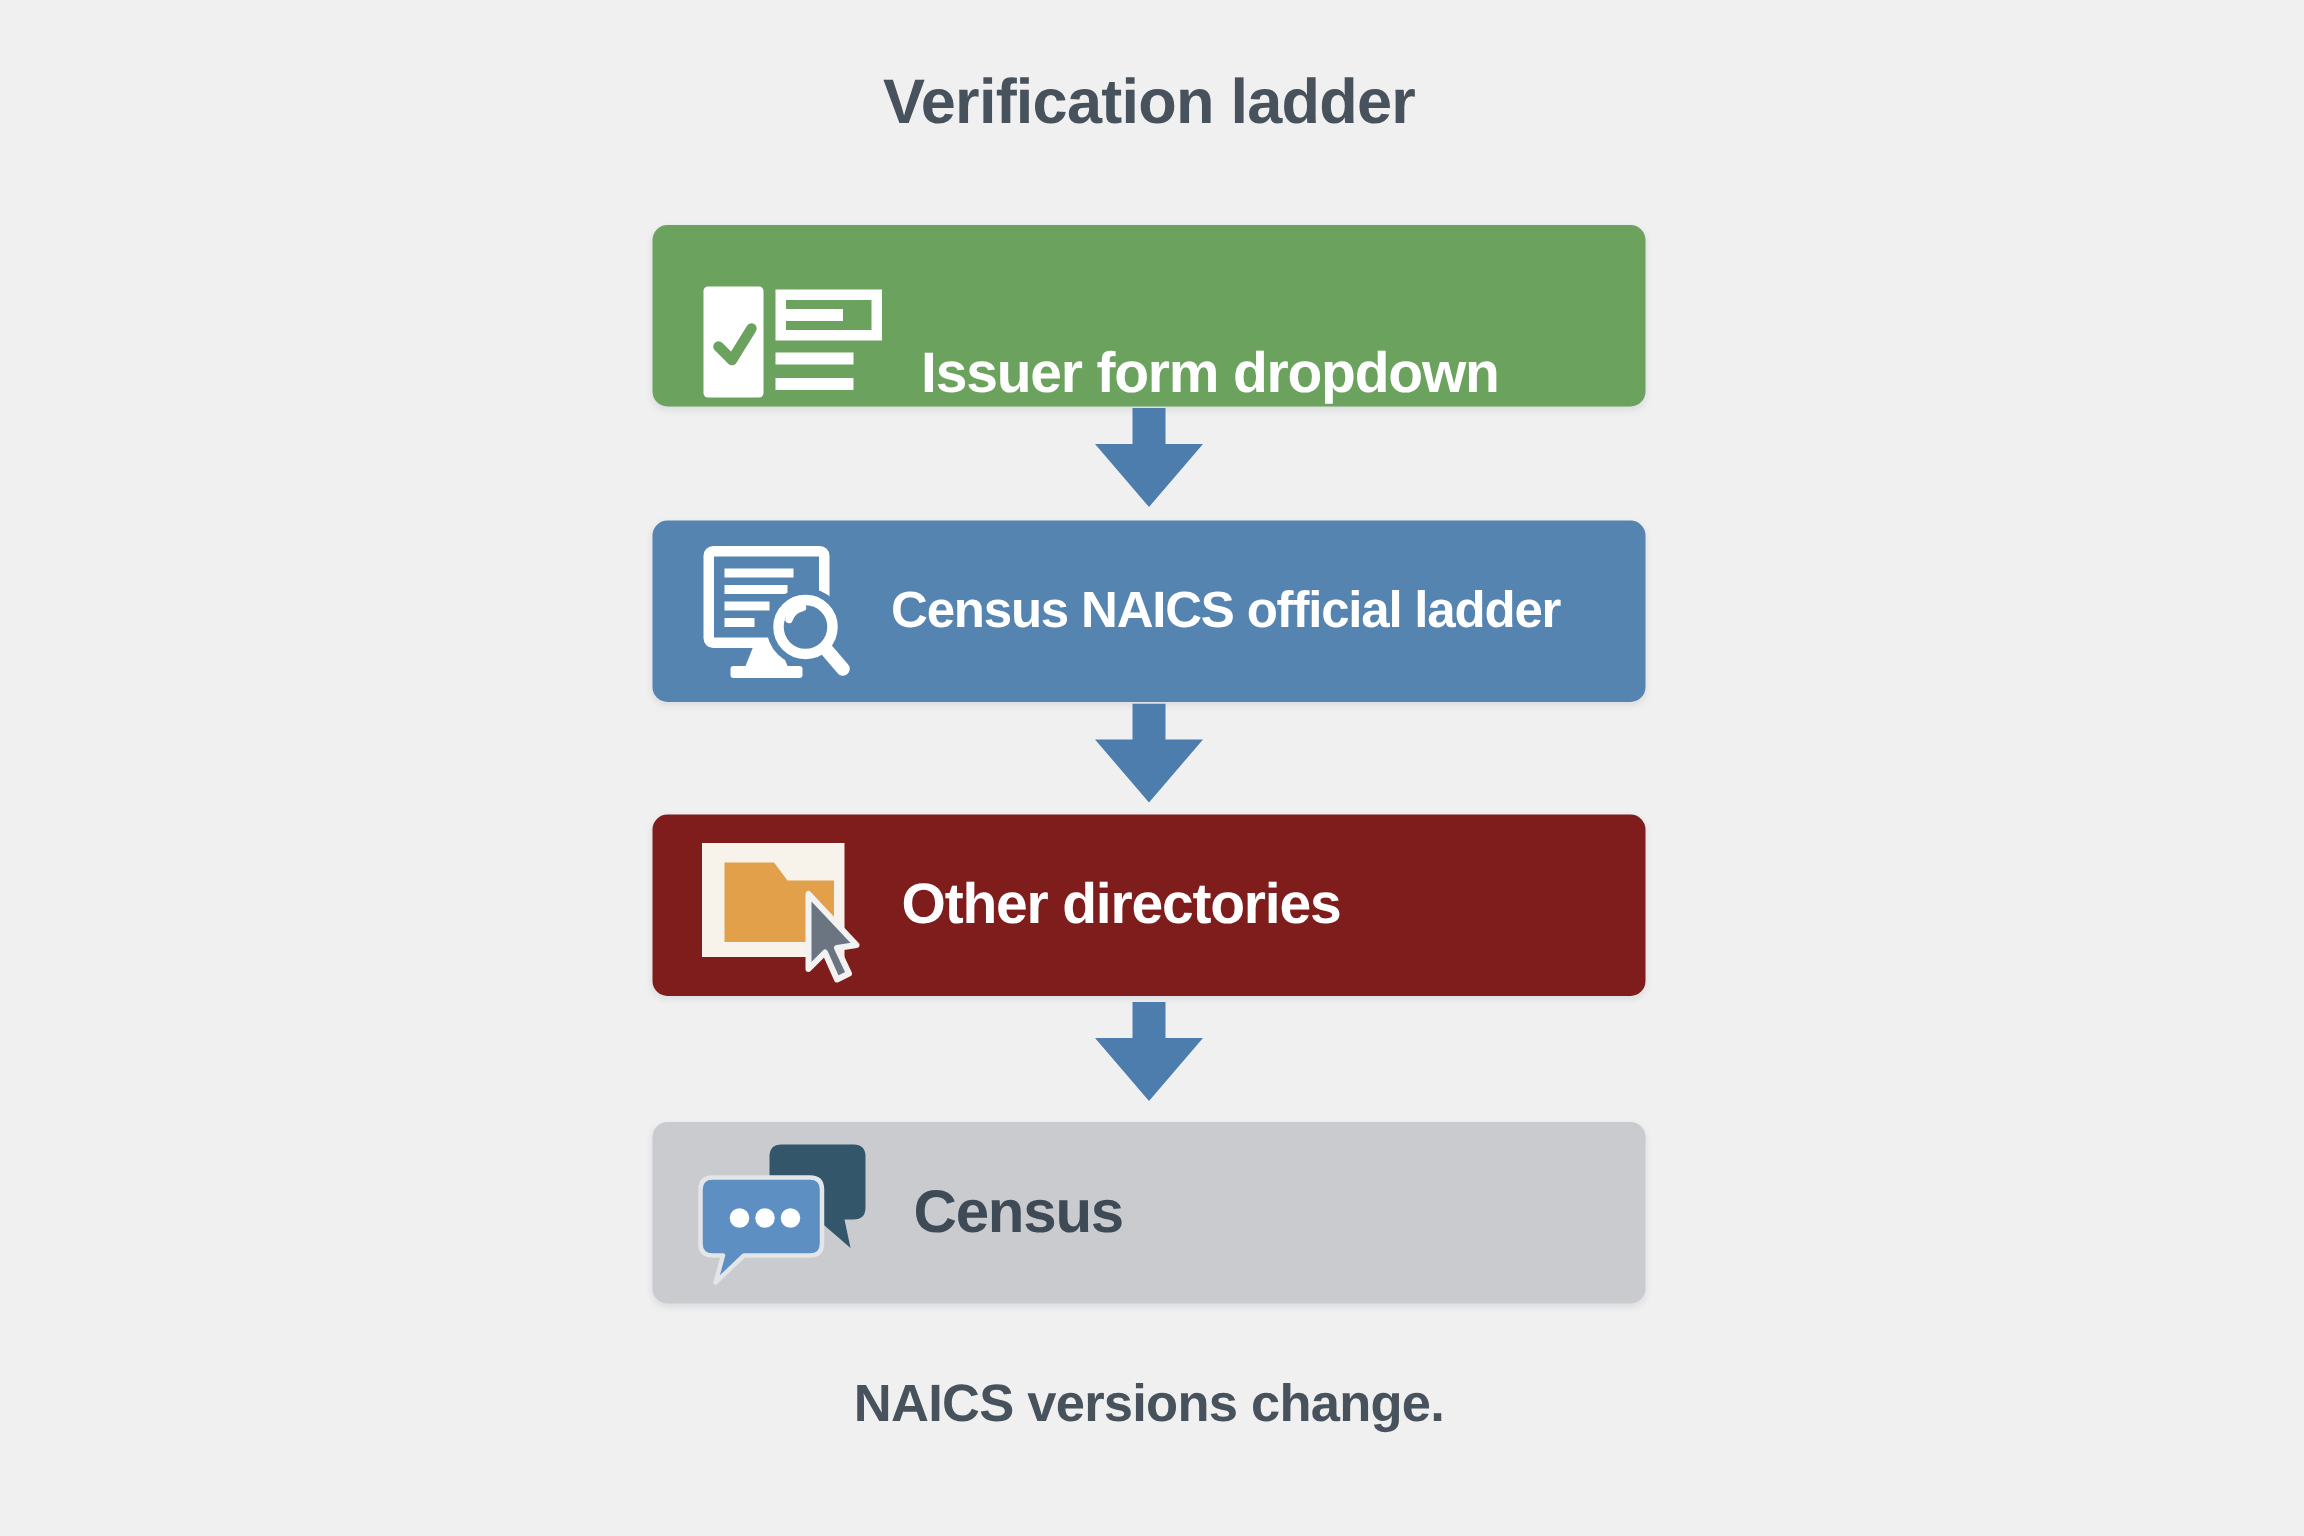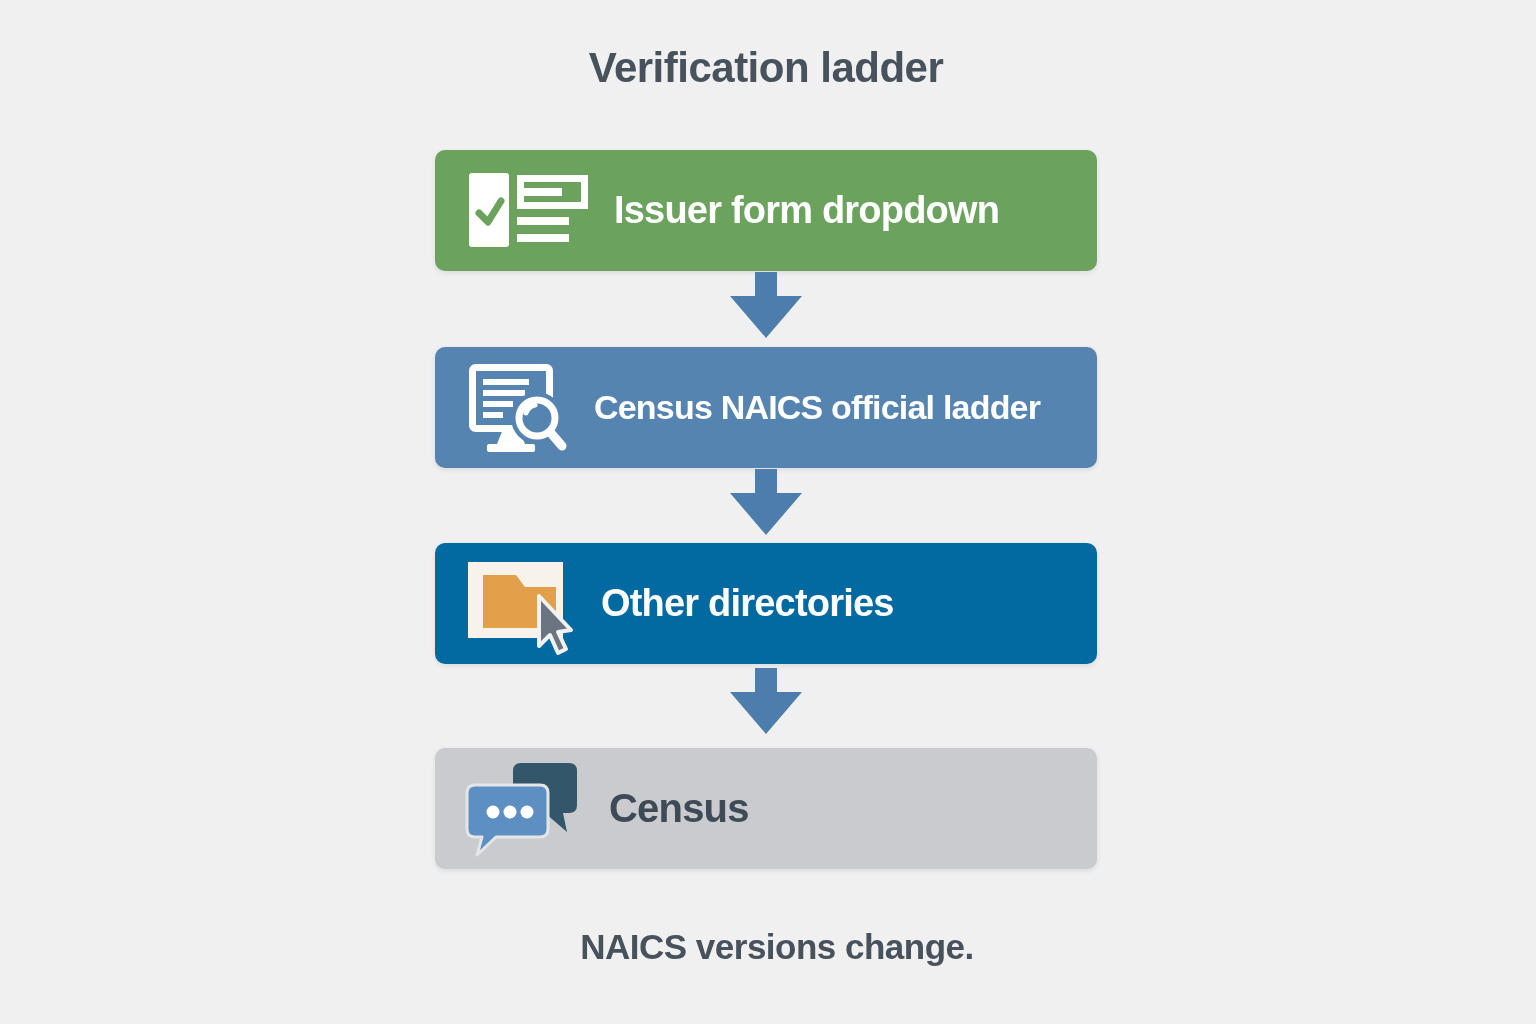--- a/index.html
+++ b/index.html
@@ -12,39 +12,39 @@
     position:absolute; left:435px; top:44px; width:662px;
     text-align:center; font-size:42px; font-weight:700;
     letter-spacing:-0.5px; color:#47525c; margin:0;
   }
   .step{
     position:absolute; left:435px; width:662px; height:121px;
     border-radius:10px; display:flex; align-items:center;
     padding-left:28px; box-sizing:border-box; gap:26px;
     box-shadow:0 2px 5px rgba(40,50,60,0.10);
   }
-  .step-0{ top:150px; }
+  .step-0{ top:150px;align-items:flex-end; }
   .step-1{ top:347px; }
   .step-2{ top:543px; }
   .step-3{ top:748px; }
   .step-label{
     font-size:38px; font-weight:700; letter-spacing:-0.8px;
     white-space:nowrap;
   }
   .step-1 .step-label{ font-size:34px; }
   .step-2 .icon{ margin-top:14px; }
   .icon{ flex:0 0 auto; display:block; }
   .arrow{ position:absolute; left:730px; width:72px; height:66px; }
   .arrow-0{ top:272px; }
   .arrow-1{ top:469px; }
   .arrow-2{ top:668px; }
   .diagram-caption{
     position:absolute; left:435px; top:916px; width:662px;
     text-align:center; font-size:35px; font-weight:700;
-    letter-spacing:-0.5px; color:#47525c; margin:11px;
+    letter-spacing:-0.5px; color:#47525c; margin:0;
   }
 </style>
 </head>
 <body>
 
 <div class="canvas" style="background-color: rgb(240, 240, 241);">
 
   <h1 class="diagram-title" style="color: rgb(71, 82, 92);">Verification ladder</h1>
 
   <div class="step step-0" style="background-color: rgb(107, 162, 93);">
@@ -78,21 +78,21 @@
       <path d="M63 55 A 12 12 0 0 1 72 47" fill="none" stroke="#ffffff" stroke-width="5" stroke-linecap="round"></path>
       <line x1="87" y1="74" x2="99" y2="88" stroke="#ffffff" stroke-width="9" stroke-linecap="round"></line>
     </svg>
     <span class="step-label" style="color: rgb(255, 255, 255);">Census NAICS official ladder</span>
   </div>
 
   <svg class="arrow arrow-1" viewBox="0 0 72 66">
     <path d="M25 0 H47 V24 H72 L36 66 L0 24 H25 Z" fill="#4d7dad" style="fill: rgb(77, 125, 173);"></path>
   </svg>
 
-  <div class="step step-2" style="background-color: #0369a1;">
+  <div class="step step-2" style="background-color: #7f1d1d;">
     <svg class="icon" width="112" height="102" viewBox="0 0 112 102">
       <rect x="5" y="2" width="95" height="76" fill="#f7f3ea" style="fill: rgb(247, 243, 234);"></rect>
       <path d="M20 15 L53 15 L62 27 L93 27 L93 68 L20 68 Z" fill="#e3a04b" style="fill: rgb(227, 160, 75);"></path>
       <path d="M76 36 L76 86 L87 75 L95 93 L103 89 L95 72 L108 70 Z" fill="#6b7581" stroke="#f2f2f3" stroke-width="4" stroke-linejoin="round" style="fill: rgb(107, 117, 129); stroke: rgb(242, 242, 243);"></path>
     </svg>
     <span class="step-label" style="color: rgb(255, 255, 255);">Other directories</span>
   </div>
 
   <svg class="arrow arrow-2" viewBox="0 0 72 66">
     <path d="M25 0 H47 V24 H72 L36 66 L0 24 H25 Z" fill="#4d7dad" style="fill: rgb(77, 125, 173);"></path>

